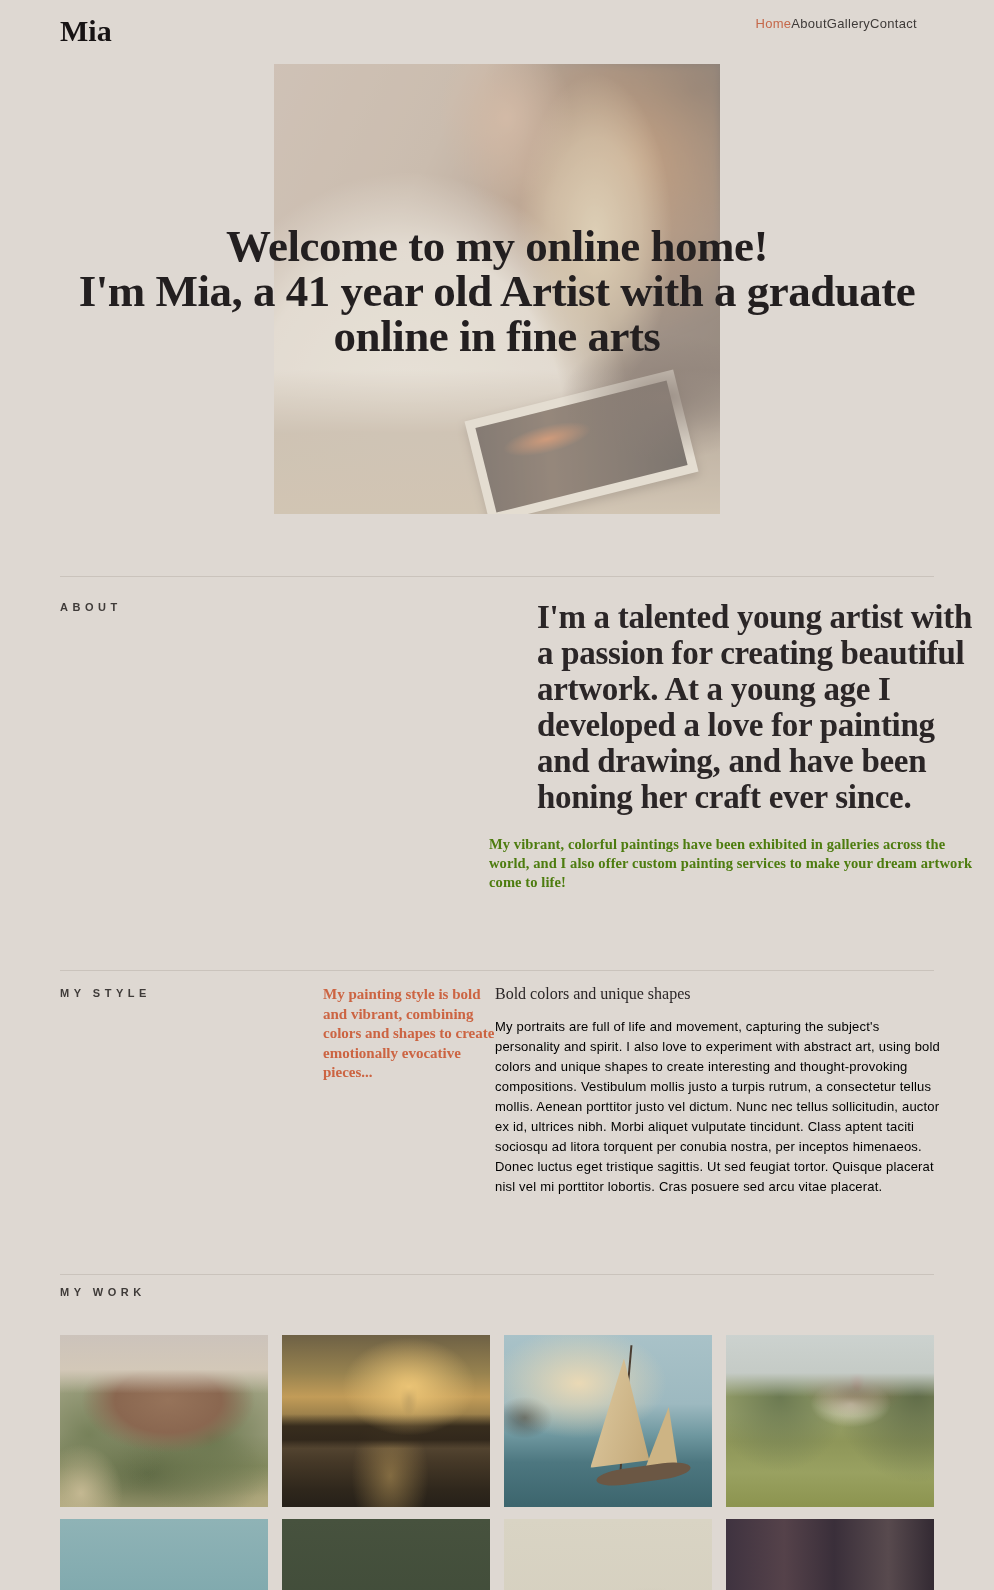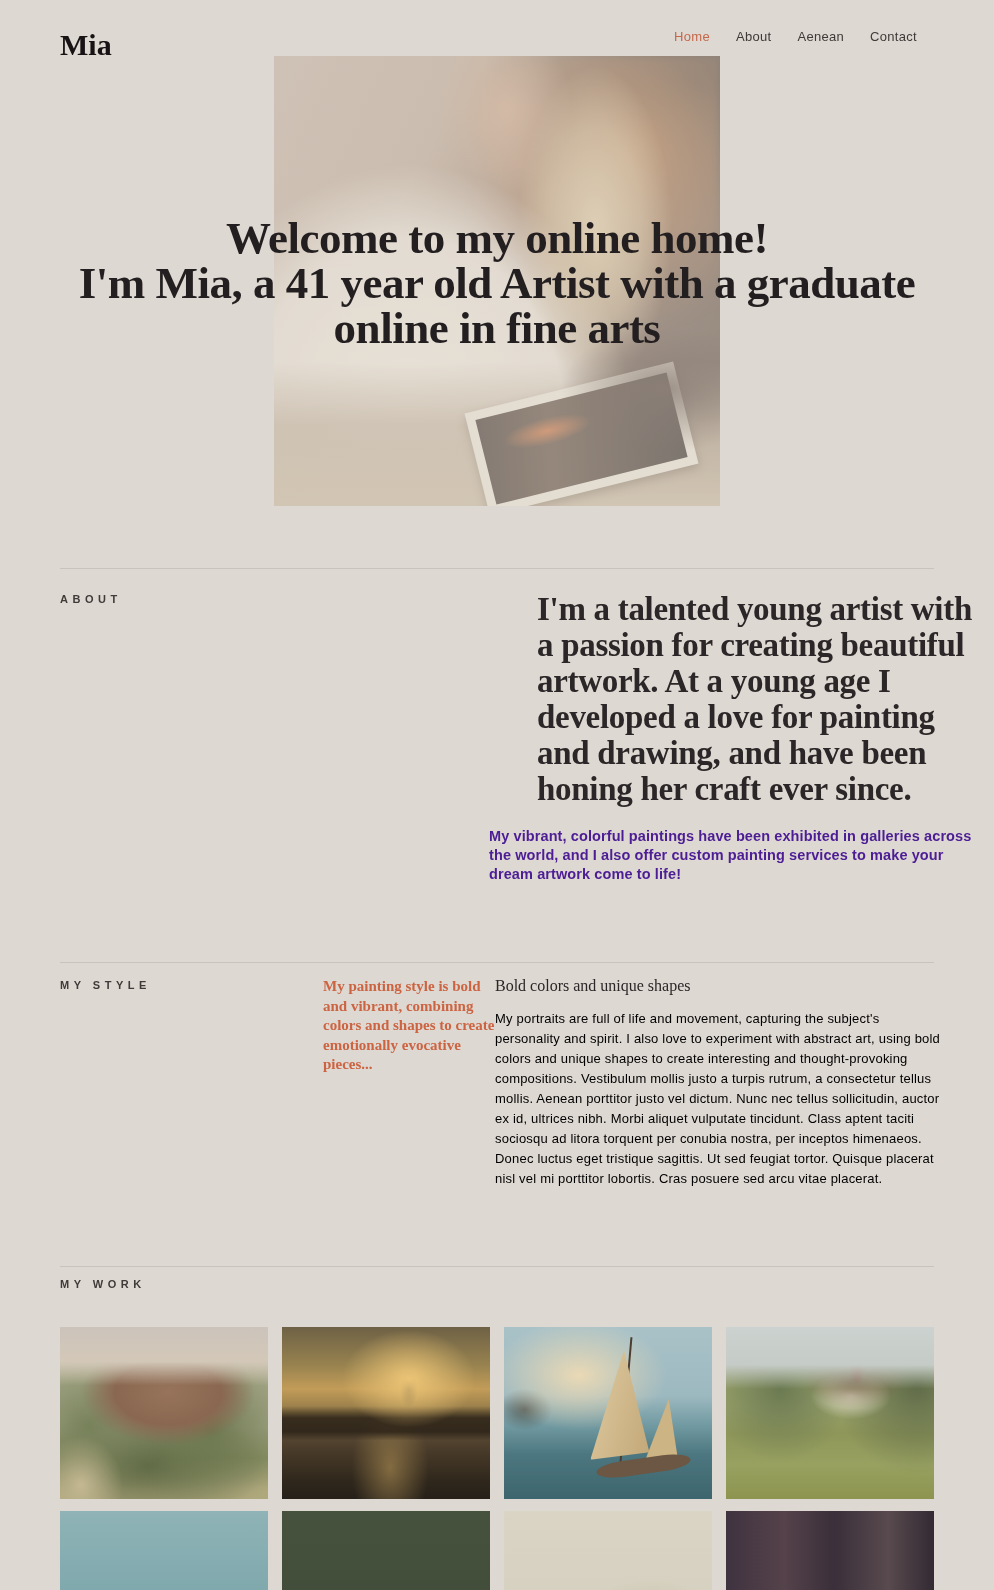--- a/index.html
+++ b/index.html
@@ -4,23 +4,23 @@
 <style>
   * { margin:0; padding:0; box-sizing:border-box; }
   html,body { width:994px; }
   body {
     height:1590px; overflow:hidden; position:relative;
     background:#ded8d2;
     font-family:"Liberation Sans", sans-serif;
     color:#2b2627;
   }
   
-  .header { position:relative; height:56px; padding:28px 60px 0; }
+  .header { position:relative; height:64px; padding:14px 60px 0; }
   .logo { font-family:"Liberation Serif", serif; font-weight:700; font-size:30px; color:#171314; letter-spacing:0; }
-  .nav { position:absolute; right:77px; top:29px; display:flex; gap:26px; }
+  .nav { position:absolute; right:77px; top:16px; display:flex; }
   .nav a { text-decoration:none; font-size:13px; color:#3e3a38; letter-spacing:.3px; cursor:pointer; }
   .nav a.active { color:#c5684a; }
   
   .hero { position:relative; }
   .hero-photo { position:relative; width:446px; height:450px; margin:0 auto; overflow:hidden; }
   .hero-photo > div { position:absolute; }
   .ph-bg { inset:0; background:linear-gradient(115deg,#c3b0a0 0%,#bba793 30%,#93755f 55%,#6e5a4c 75%,#564639 100%); }
   .ph-darktop { inset:0; background:radial-gradient(300px 200px at 94% 6%,#3a2f28 0%,rgba(58,47,40,0) 70%); }
   .ph-warm { inset:0; background:radial-gradient(240px 260px at 80% 22%,rgba(185,122,68,.85) 0%,rgba(185,122,68,0) 68%); filter:blur(4px); }
   .ph-sweater { inset:0; background:radial-gradient(300px 340px at 30% 80%,#f0eadd 0%,#e7dfd2 52%,rgba(231,223,210,0) 74%); }
@@ -45,22 +45,22 @@
   .col-mid   { flex:0 0 214px; }
   .col-main  { flex:0 0 445px; }
   .about .col-label { flex:0 0 429px; }
   .sec-label { font-size:11px; font-weight:700; letter-spacing:4.5px; color:#3f3b39; padding-top:2px; }
   .about-heading {
     font-family:"Liberation Serif", serif; font-weight:700;
     font-size:33px; line-height:36px; letter-spacing:-.3px; color:#2b2627;
     width:445px; margin-bottom:20px;margin-left:48px;
   }
   .about-sub {
-    font-family:Liberation Sans, sans-serif; font-weight:700;
-    font-size:14.5px; line-height:19px; color:#4c1d95; letter-spacing:.1px;
+    font-family:Liberation Serif, serif; font-weight:700;
+    font-size:14.5px; line-height:19px; color:#4d7c0f; letter-spacing:.1px;
   }
   .mystyle { padding-top:14px; }
   .style-intro {
     width:172px;
     font-family:"Liberation Serif", serif; font-weight:700;
     font-size:15px; line-height:19.5px; color:#cc6442;margin-left:48px;
   }
   .style-heading {
     font-family:"Liberation Serif", serif; font-weight:400;
     font-size:16px; color:#2b2627; margin-bottom:14px;
@@ -117,21 +117,21 @@
   .p8 { background:linear-gradient(90deg,#3f3340 0%,#55424a 28%,#3a2f3a 52%,#584a4e 78%,#332a33 100%); }
 </style>
 </head>
 <body>
 
 <header class="header">
   <div class="logo">Mia</div>
   <nav class="nav">
     <a class="active">Home</a>
     <a>About</a>
-    <a>Aenean</a>
+    <a>Gallery</a>
     <a>Contact</a>
   </nav>
 </header>
 
 <section class="hero">
   <div class="hero-photo">
     <div class="ph-bg"></div>
     <div class="ph-darktop"></div>
     <div class="ph-warm"></div>
     <div class="ph-sweater"></div>

